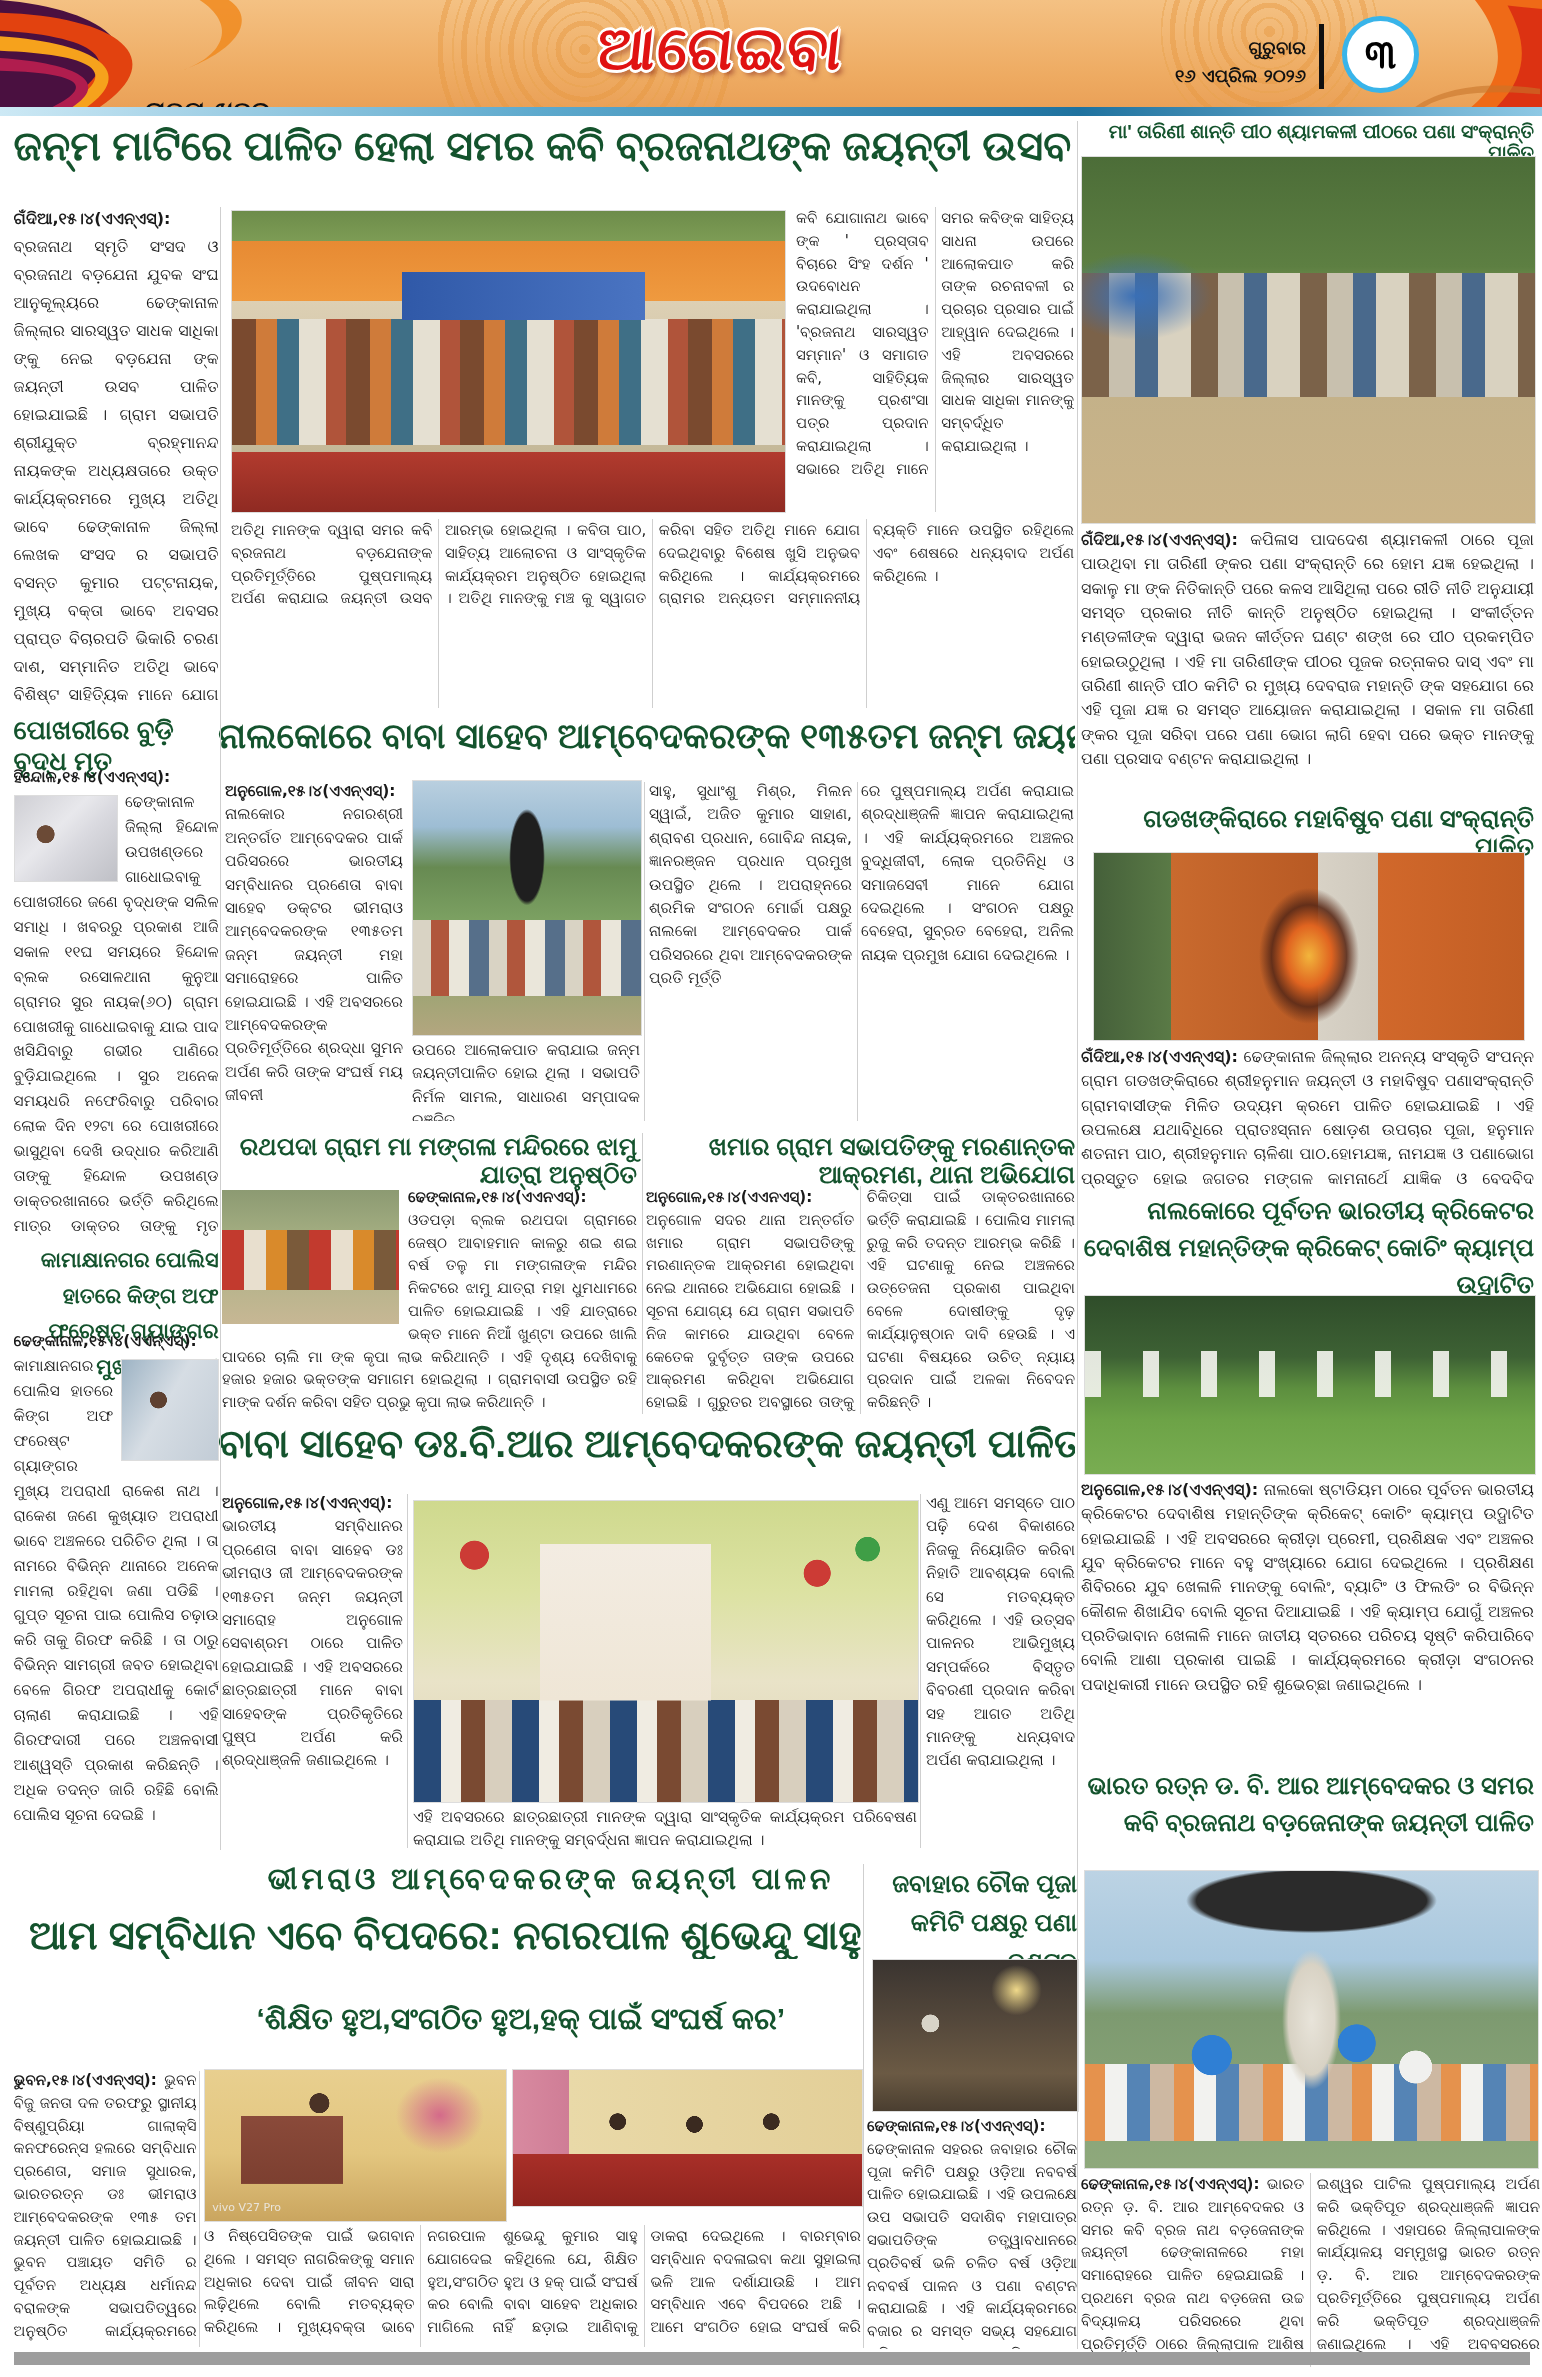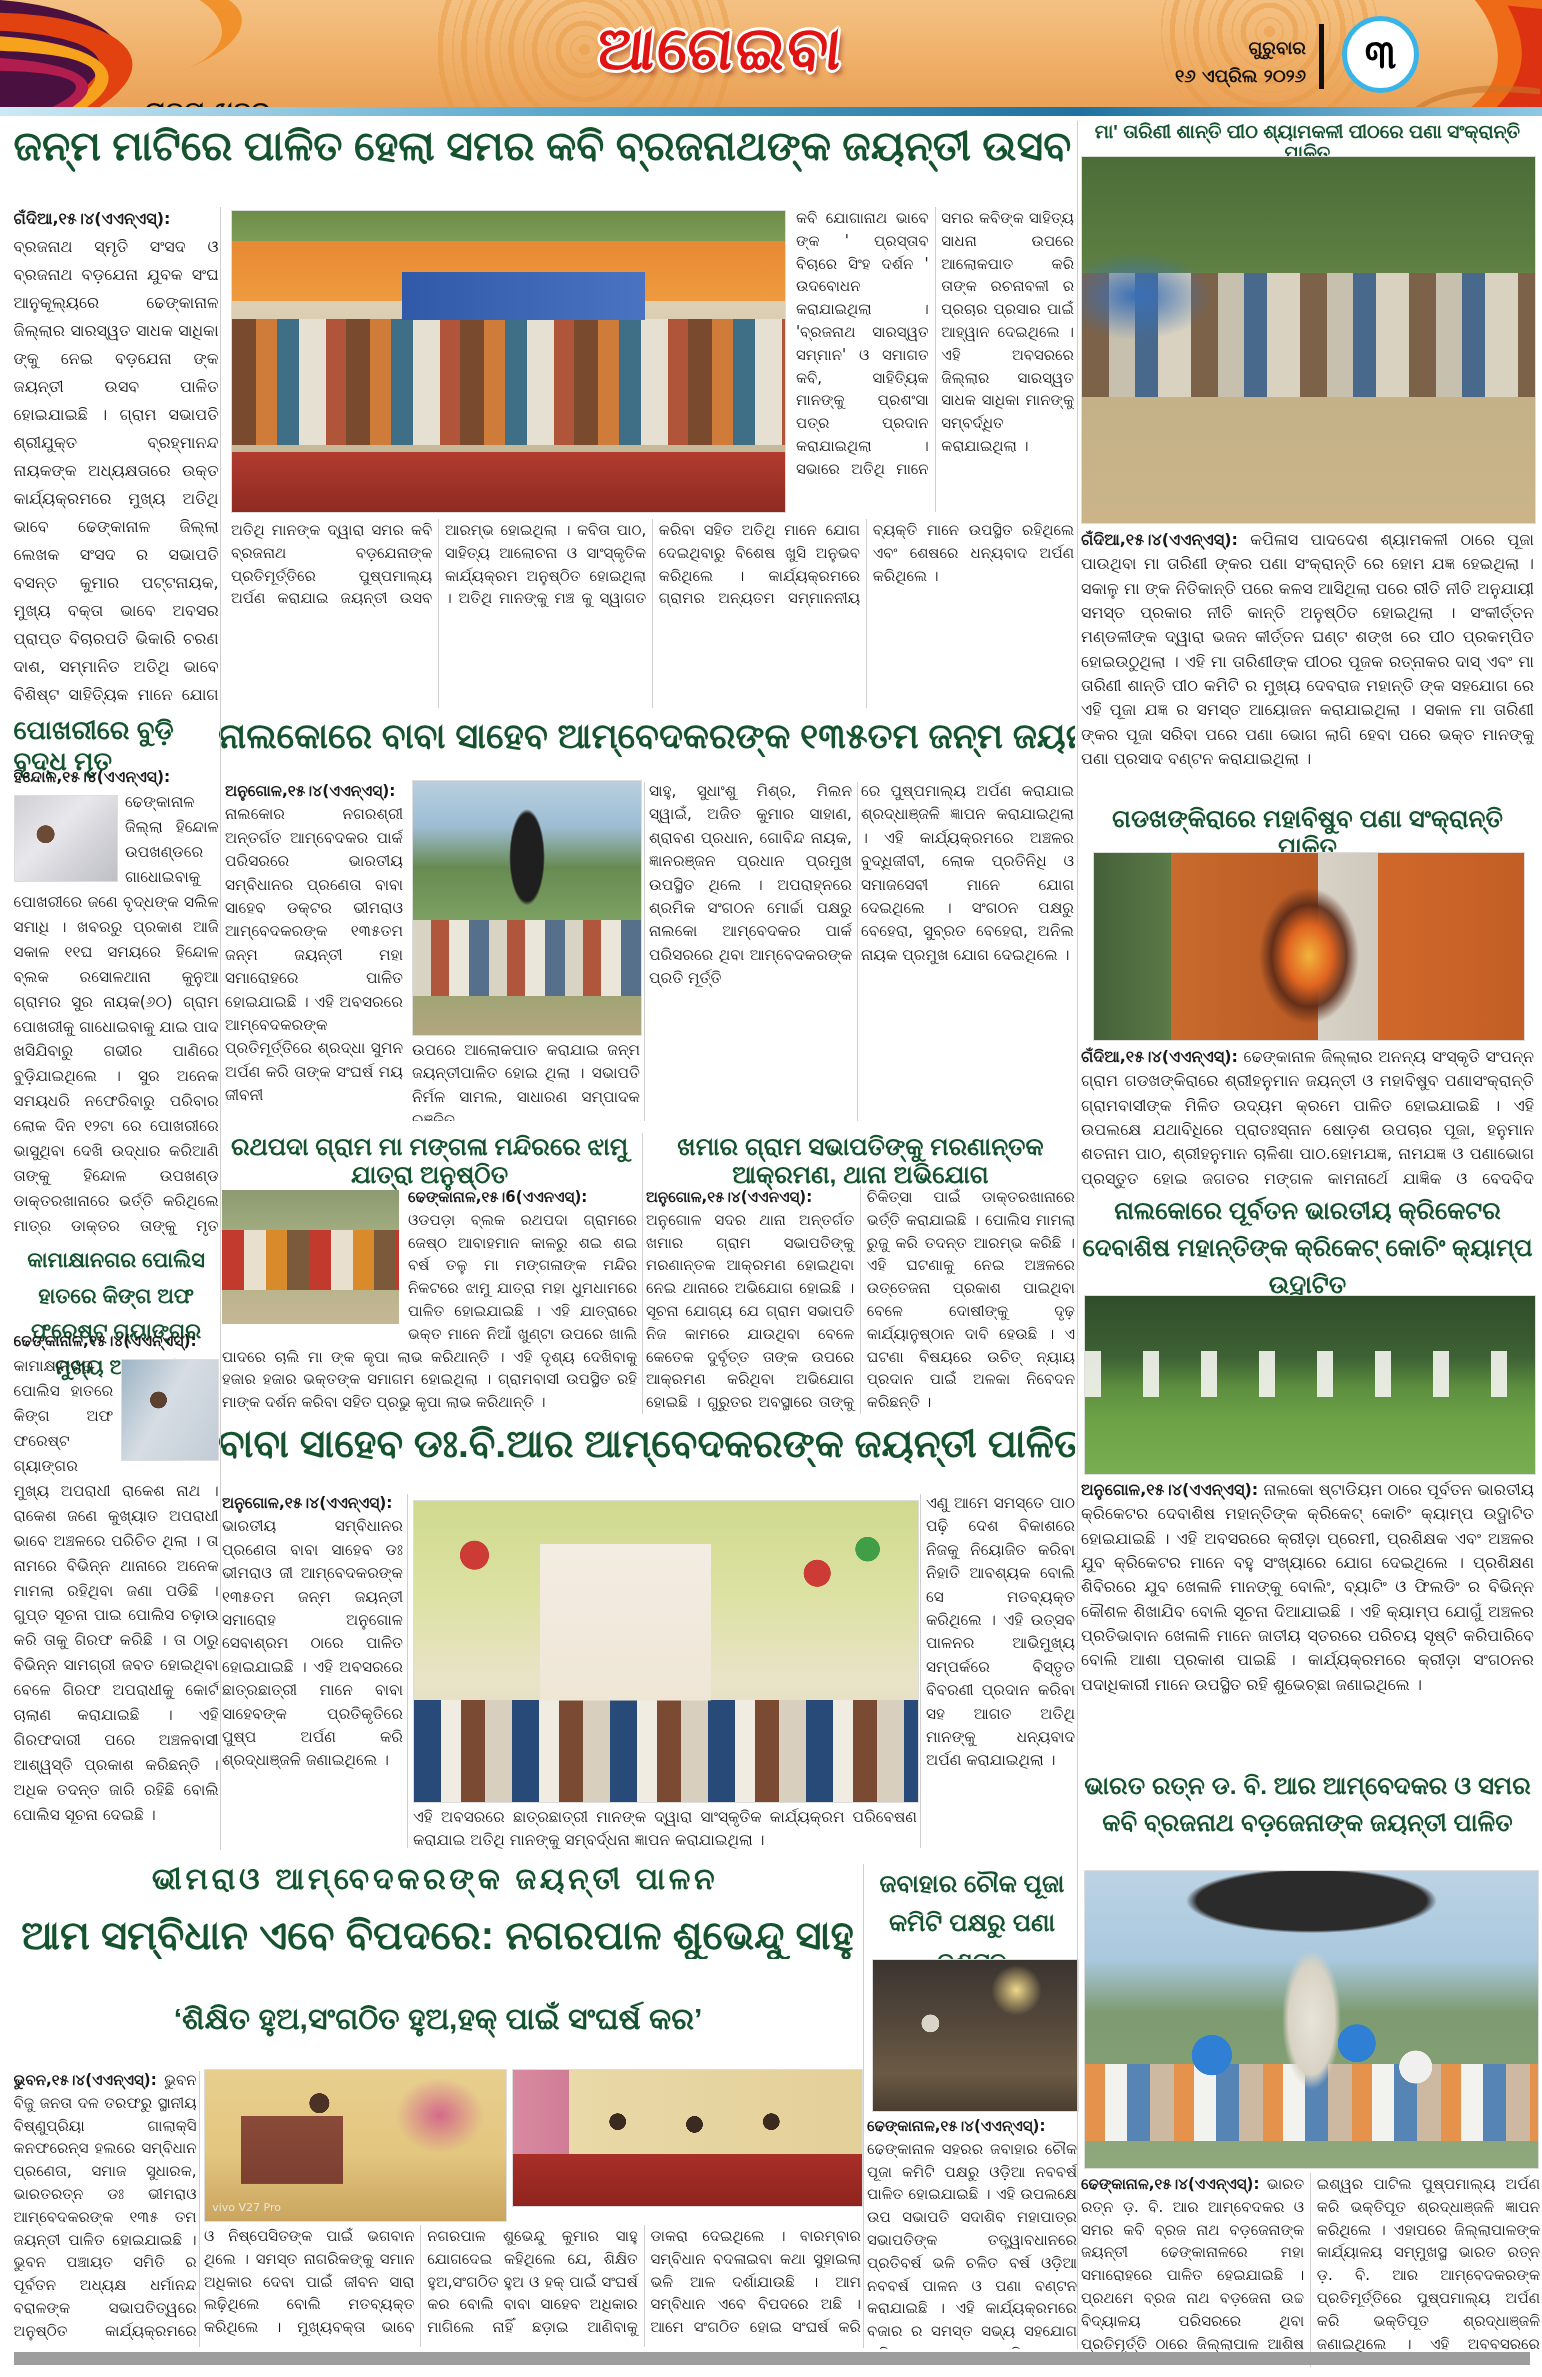--- a/index.html
+++ b/index.html
@@ -1,20 +1,20 @@
 <!DOCTYPE html>
 <html style="font-size:14.5px"><head>
 <meta charset="utf-8">
 <style>
   html,body{margin:0;padding:0;background:#fff;}
   #page{position:relative;width:1542px;height:2377px;background:#fff;overflow:hidden;
         font-family:"DejaVu Sans","Liberation Sans",sans-serif;color:#1c1c1c;}
   .abs{position:absolute;}
   .hl{font-weight:bold;color:#14532d;font-family:"Liberation Sans","DejaVu Sans",sans-serif;}
-  .center{text-align:center;}
+  .center{text-align:right;}
   .bodytxt{font-size:15.4px;line-height:1.52;text-align:justify;overflow:hidden;color:#191919;}
   .dateline{font-weight:bold;}
   .cols2{column-count:2;column-gap:12.7px;column-rule:0.9px solid #cfcfcf;}
   .cols3{column-count:3;column-gap:12.7px;column-rule:0.9px solid #cfcfcf;}
   .cols4{column-count:4;column-gap:12.7px;column-rule:0.9px solid #cfcfcf;}
   .ph{position:absolute;overflow:hidden;background:#cfc6b4;border:0.9px solid #ddd;}
   .vline{position:absolute;width:0.9px;background:#cfcfcf;}
 
   
   #header{left:0;top:0;width:1542px;height:107px;background:linear-gradient(180deg,#f4c183 0%,#eeab62 70%,#eaa158 100%);overflow:hidden;}
@@ -236,21 +236,21 @@
     <span>ନାଲକୋର ନଗରଶ୍ରୀ ଅନ୍ତର୍ଗତ ଆମ୍ବେଦକର ପାର୍କ ପରିସରରେ ଭାରତୀୟ ସମ୍ବିଧାନର ପ୍ରଣେତା ବାବା ସାହେବ ଡକ୍ଟର ଭୀମରାଓ ଆମ୍ବେଦକରଙ୍କ ୧୩୫ତମ ଜନ୍ମ ଜୟନ୍ତୀ ମହା ସମାରୋହରେ ପାଳିତ ହୋଇଯାଇଛି । ଏହି ଅବସରରେ ଆମ୍ବେଦକରଙ୍କ ପ୍ରତିମୂର୍ତ୍ତିରେ ଶ୍ରଦ୍ଧା ସୁମନ ଅର୍ପଣ କରି ତାଙ୍କ ସଂଘର୍ଷ ମୟ ଜୀବନୀ</span>
   </div>
   <div id="nl-ph" class="ph"></div>
   <div id="nl-c2" class="abs bodytxt">ଉପରେ ଆଲୋକପାତ କରାଯାଇ ଜନ୍ମ ଜୟନ୍ତୀପାଳିତ ହୋଇ ଥିଲା । ସଭାପତି ନିର୍ମଳ ସାମଲ, ସାଧାରଣ ସମ୍ପାଦକ ରଞ୍ଜିତ</div>
   <div id="nl-c3" class="abs bodytxt">ସାହୁ, ସୁଧାଂଶୁ ମିଶ୍ର, ମିଲନ ସ୍ୱାଇଁ, ଅଜିତ କୁମାର ସାହାଣ, ଶ୍ରାବଣ ପ୍ରଧାନ, ଗୋବିନ୍ଦ ନାୟକ, ଜ୍ଞାନରଞ୍ଜନ ପ୍ରଧାନ ପ୍ରମୁଖ ଉପସ୍ଥିତ ଥିଲେ । ଅପରାହ୍ନରେ ଶ୍ରମିକ ସଂଗଠନ ମୋର୍ଚ୍ଚା ପକ୍ଷରୁ ନାଲକୋ ଆମ୍ବେଦକର ପାର୍କ ପରିସରରେ ଥିବା ଆମ୍ବେଦକରଙ୍କ ପ୍ରତି ମୂର୍ତ୍ତି</div>
   <div id="nl-c4" class="abs bodytxt">ରେ ପୁଷ୍ପମାଲ୍ୟ ଅର୍ପଣ କରାଯାଇ ଶ୍ରଦ୍ଧାଞ୍ଜଳି ଜ୍ଞାପନ କରାଯାଇଥିଲା । ଏହି କାର୍ଯ୍ୟକ୍ରମରେ ଅଞ୍ଚଳର ବୁଦ୍ଧିଜୀବୀ, ଲୋକ ପ୍ରତିନିଧି ଓ ସମାଜସେବୀ ମାନେ ଯୋଗ ଦେଇଥିଲେ । ସଂଗଠନ ପକ୍ଷରୁ ବେହେରା, ସୁବ୍ରତ ବେହେରା, ଅନିଲ ନାୟକ ପ୍ରମୁଖ ଯୋଗ ଦେଇଥିଲେ ।</div>
 
   <div id="rp-h" class="abs hl center">ରଥପଦା ଗ୍ରାମ ମା ମଙ୍ଗଳା ମନ୍ଦିରରେ ଝାମୁ ଯାତ୍ରା ଅନୁଷ୍ଠିତ</div>
   <div id="rp-body" class="abs bodytxt">
     <div id="rp-ph"></div>
-    <span class="dateline">ଢେଙ୍କାନାଳ,୧୫।6(ଏଏନଏସ୍):</span>
+    <span class="dateline">ଢେଙ୍କାନାଳ,୧୫।୪(ଏଏନଏସ୍):</span>
     <span>ଓଡପଡ଼ା ବ୍ଲକ ରଥପଦା ଗ୍ରାମରେ ଜେଷ୍ଠ ଆବାହମାନ କାଳରୁ ଶଇ ଶଇ ବର୍ଷ ତଳୁ ମା ମଙ୍ଗଳାଙ୍କ ମନ୍ଦିର ନିକଟରେ ଝାମୁ ଯାତ୍ରା ମହା ଧୁମଧାମରେ ପାଳିତ ହୋଇଯାଇଛି । ଏହି ଯାତ୍ରାରେ ଭକ୍ତ ମାନେ ନିଆଁ ଖୁଣ୍ଟା ଉପରେ ଖାଲି ପାଦରେ ଚାଲି ମା ଙ୍କ କୃପା ଲାଭ କରିଥାନ୍ତି । ଏହି ଦୃଶ୍ୟ ଦେଖିବାକୁ ହଜାର ହଜାର ଭକ୍ତଙ୍କ ସମାଗମ ହୋଇଥିଲା । ଗ୍ରାମବାସୀ ଉପସ୍ଥିତ ରହି ମାଙ୍କ ଦର୍ଶନ କରିବା ସହିତ ପ୍ରଭୁ କୃପା ଲାଭ କରିଥାନ୍ତି ।</span>
   </div>
 
   <div id="km-h" class="abs hl center">ଖମାର ଗ୍ରାମ ସଭାପତିଙ୍କୁ ମରଣାନ୍ତକ ଆକ୍ରମଣ, ଥାନା ଅଭିଯୋଗ</div>
   <div id="km-body" class="abs bodytxt cols2">
     <span class="dateline">ଅନୁଗୋଳ,୧୫।୪(ଏଏନଏସ୍):</span>
     <span>ଅନୁଗୋଳ ସଦର ଥାନା ଅନ୍ତର୍ଗତ ଖମାର ଗ୍ରାମ ସଭାପତିଙ୍କୁ ମରଣାନ୍ତକ ଆକ୍ରମଣ ହୋଇଥିବା ନେଇ ଥାନାରେ ଅଭିଯୋଗ ହୋଇଛି । ସୂଚନା ଯୋଗ୍ୟ ଯେ ଗ୍ରାମ ସଭାପତି ନିଜ କାମରେ ଯାଉଥିବା ବେଳେ କେତେକ ଦୁର୍ବୃତ୍ତ ତାଙ୍କ ଉପରେ ଆକ୍ରମଣ କରିଥିବା ଅଭିଯୋଗ ହୋଇଛି । ଗୁରୁତର ଅବସ୍ଥାରେ ତାଙ୍କୁ ଚିକିତ୍ସା ପାଇଁ ଡାକ୍ତରଖାନାରେ ଭର୍ତ୍ତି କରାଯାଇଛି । ପୋଲିସ ମାମଲା ରୁଜୁ କରି ତଦନ୍ତ ଆରମ୍ଭ କରିଛି । ଏହି ଘଟଣାକୁ ନେଇ ଅଞ୍ଚଳରେ ଉତ୍ତେଜନା ପ୍ରକାଶ ପାଇଥିବା ବେଳେ ଦୋଷୀଙ୍କୁ ଦୃଢ଼ କାର୍ଯ୍ୟାନୁଷ୍ଠାନ ଦାବି ହେଉଛି । ଏ ଘଟଣା ବିଷୟରେ ଉଚିତ୍ ନ୍ୟାୟ ପ୍ରଦାନ ପାଇଁ ଅଳକା ନିବେଦନ କରିଛନ୍ତି ।</span>
   </div>
 
   <div id="lr-h1" class="abs hl">ପୋଖରୀରେ ବୁଡ଼ି ବୃଦ୍ଧ ମୃତ</div>

